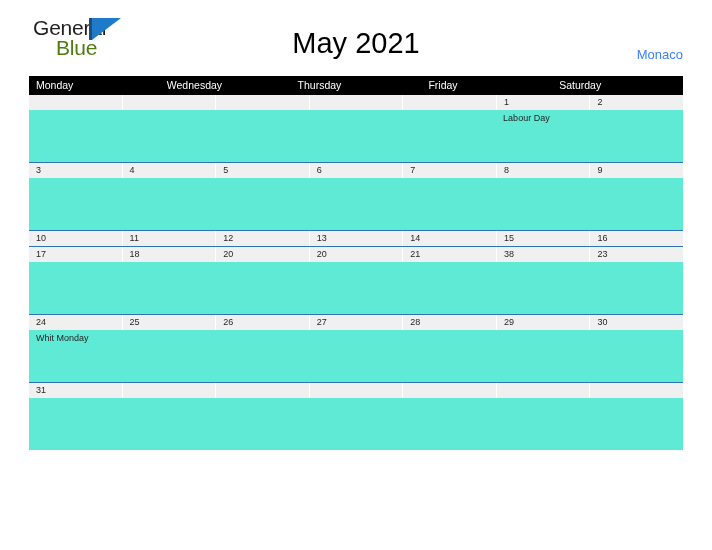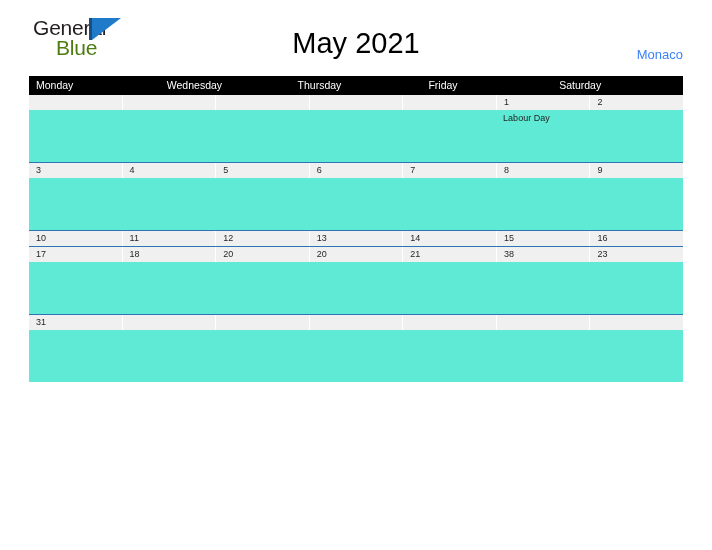--- a/index.html
+++ b/index.html
@@ -270,20 +270,40 @@
         <div class="event-cell"></div>
         <div class="event-cell"></div>
         <div class="event-cell"></div>
         <div class="event-cell"></div>
         <div class="event-cell"></div>
         <div class="event-cell"></div>
         <div class="event-cell"></div>
       </div>
     </div>
 
+    <div class="week">
+      <div class="week-dates">
+        <div class="date-cell">24</div>
+        <div class="date-cell">25</div>
+        <div class="date-cell">26</div>
+        <div class="date-cell">27</div>
+        <div class="date-cell">28</div>
+        <div class="date-cell">29</div>
+        <div class="date-cell">30</div>
+      </div>
+      <div class="week-events">
+        <div class="event-cell">Whit Monday</div>
+        <div class="event-cell"></div>
+        <div class="event-cell"></div>
+        <div class="event-cell"></div>
+        <div class="event-cell"></div>
+        <div class="event-cell"></div>
+        <div class="event-cell"></div>
+      </div>
+    </div>
 
     <div class="week last">
       <div class="week-dates">
         <div class="date-cell">31</div>
         <div class="date-cell"></div>
         <div class="date-cell"></div>
         <div class="date-cell"></div>
         <div class="date-cell"></div>
         <div class="date-cell"></div>
         <div class="date-cell"></div>

